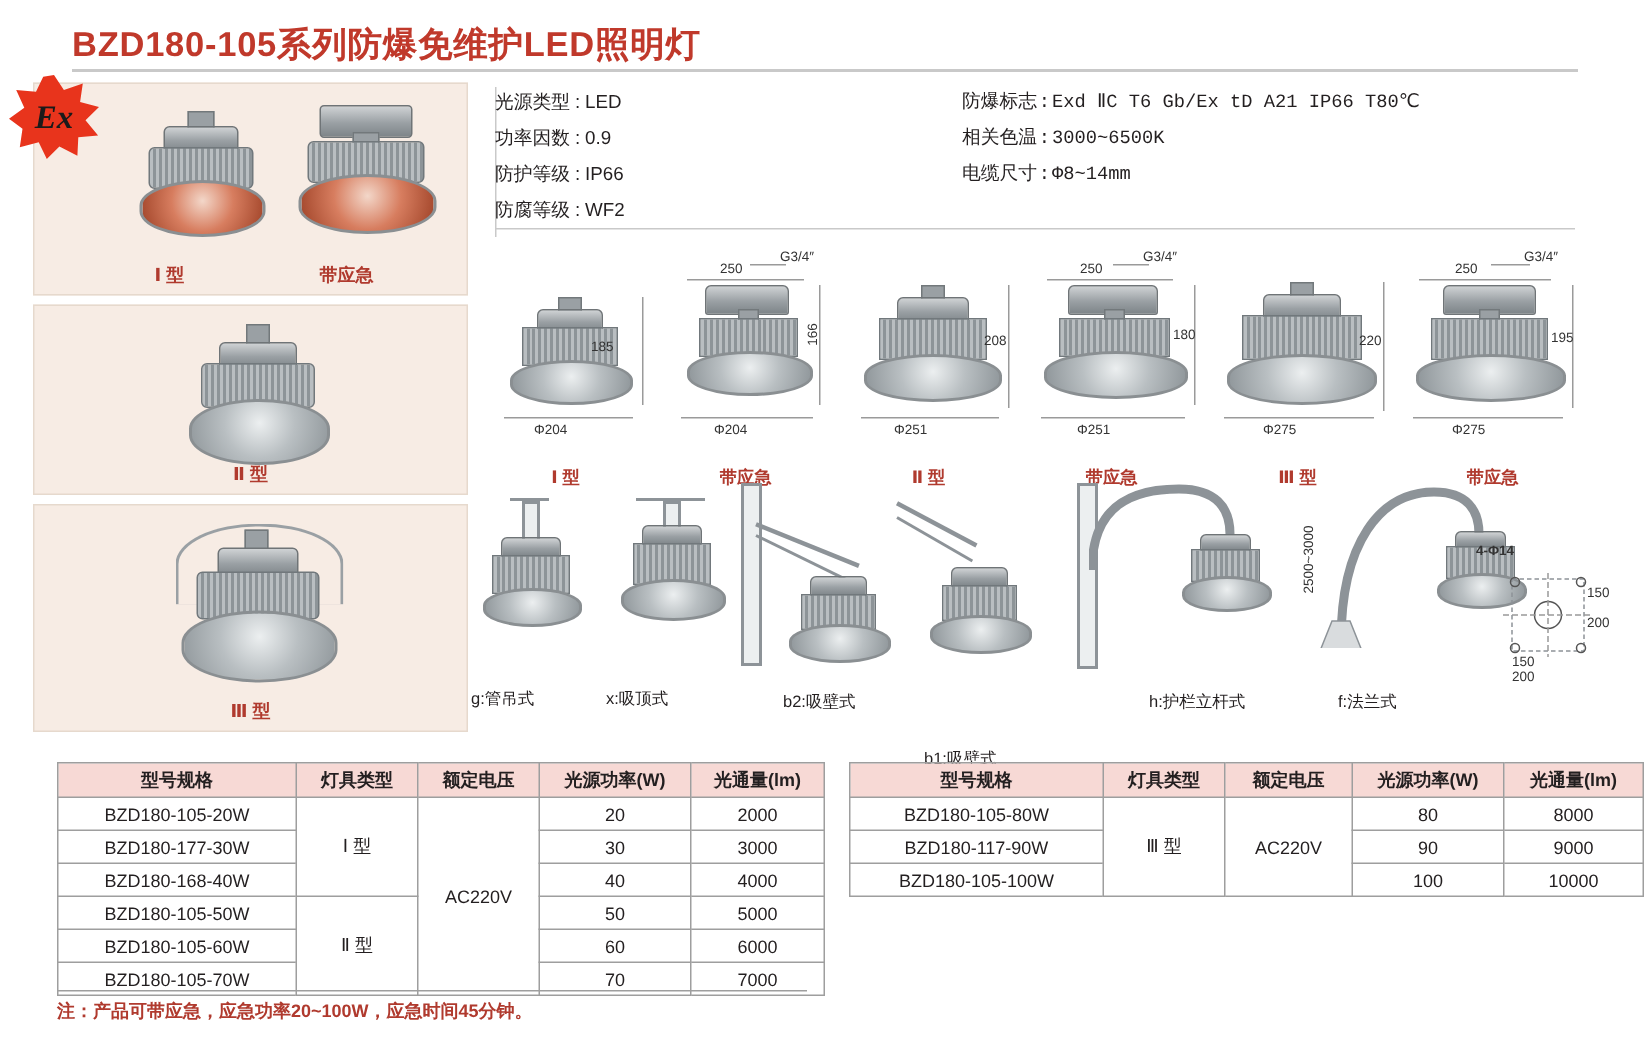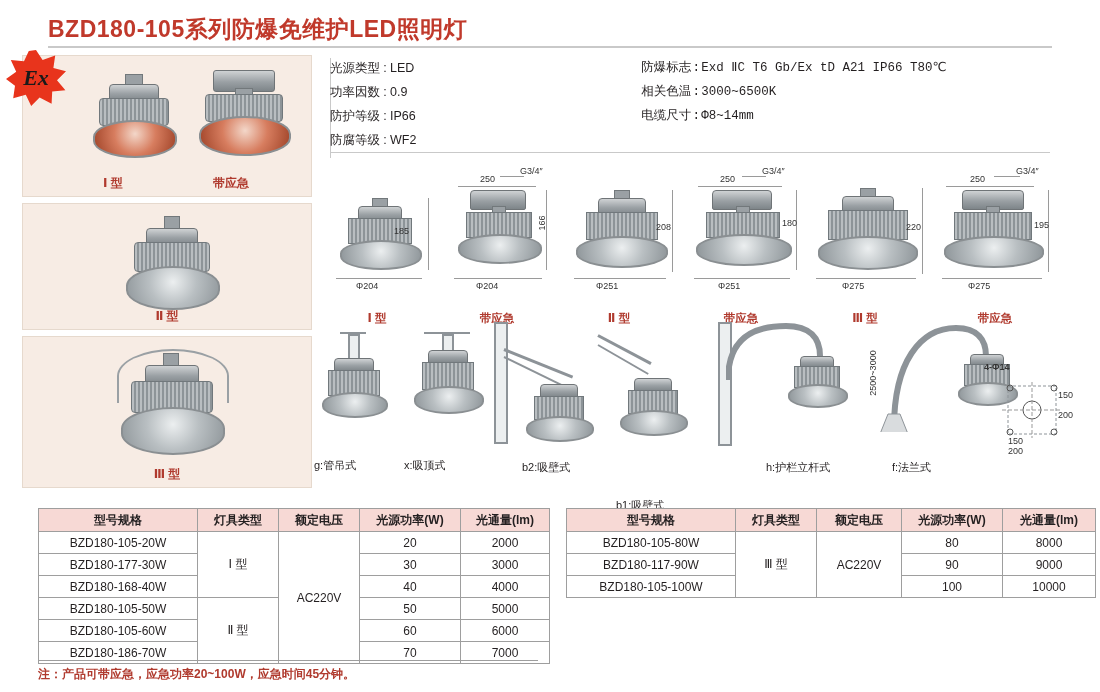--- a/index.html
+++ b/index.html
@@ -402,21 +402,21 @@
         <td rowspan="3">Ⅱ 型</td>
         <td>50</td>
         <td>5000</td>
       </tr>
       <tr>
         <td>BZD180-105-60W</td>
         <td>60</td>
         <td>6000</td>
       </tr>
       <tr>
-        <td>BZD180-186-70W</td>
+        <td>BZD180-105-70W</td>
         <td>70</td>
         <td>7000</td>
       </tr>
     </tbody>
   </table>
 
   <table class="tbl" id="table-right">
     <thead>
       <tr>
         <th style="width:160px">型号规格</th>

